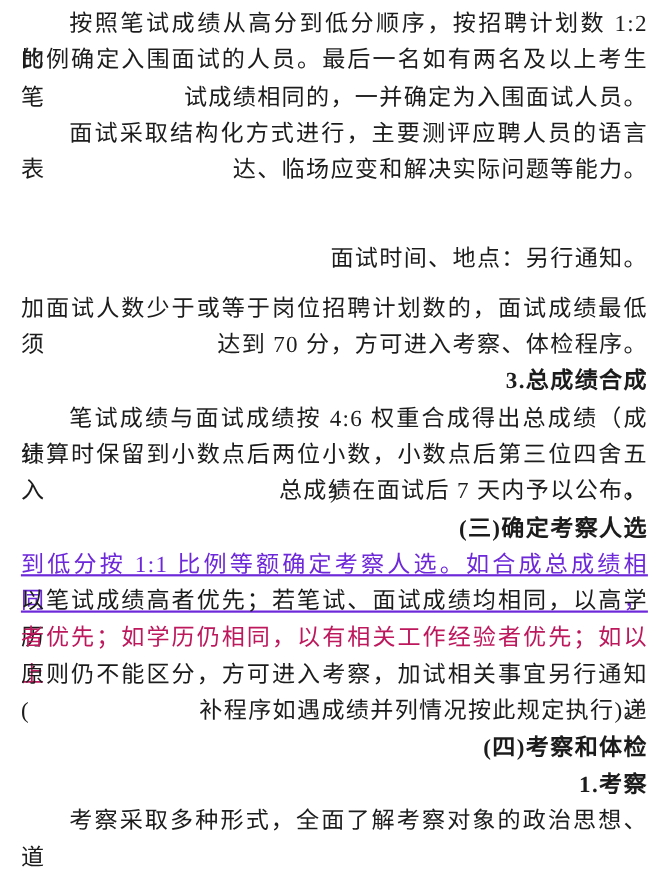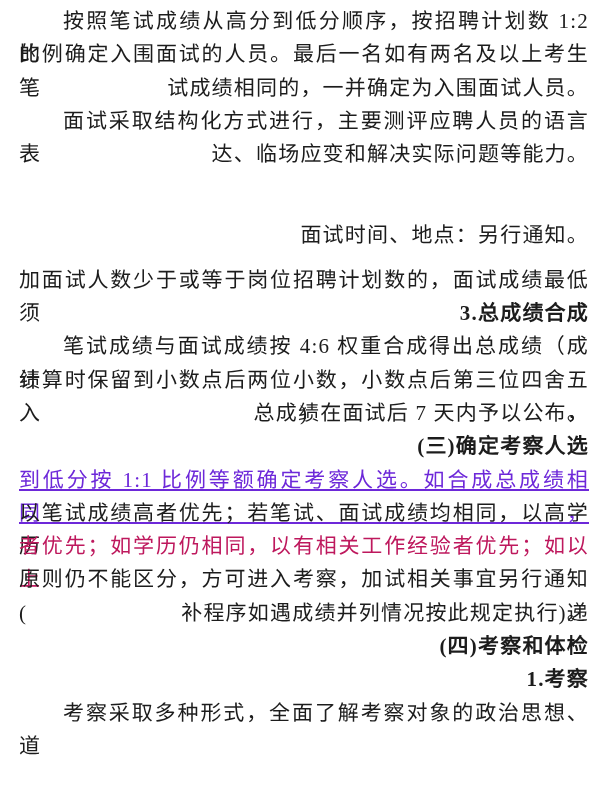--- a/index.html
+++ b/index.html
@@ -47,20 +47,21 @@
 
 <div class="page">
   <div class="lines">
       <div class="line ind just" style="color: rgb(28, 28, 28);">按照笔试成绩从高分到低分顺序，按招聘计划数 1:2 的</div>
       <div class="line just" style="color: rgb(28, 28, 28);">比例确定入围面试的人员。最后一名如有两名及以上考生笔</div>
       <div class="line" style="color: rgb(28, 28, 28);">试成绩相同的，一并确定为入围面试人员。</div>
       <div class="line ind just" style="color: rgb(28, 28, 28);">面试采取结构化方式进行，主要测评应聘人员的语言表</div>
       <div class="line" style="color: rgb(28, 28, 28);">达、临场应变和解决实际问题等能力。</div>
       <div class="line ind" style="color: rgb(28, 28, 28); margin-top: 48px;">面试时间、地点：另行通知。</div>
       <div class="line just" style="color: rgb(28, 28, 28); margin-top: 11px;">加面试人数少于或等于岗位招聘计划数的，面试成绩最低须</div>
+      <div class="line" style="color: rgb(28, 28, 28);">达到 70 分，方可进入考察、体检程序。</div>
       <div class="line bold ind" style="color: rgb(28, 28, 28);">3.总成绩合成</div>
       <div class="line ind just" style="color: rgb(28, 28, 28);">笔试成绩与面试成绩按 4:6 权重合成得出总成绩（成绩</div>
       <div class="line just" style="color: rgb(28, 28, 28);">计算时保留到小数点后两位小数，小数点后第三位四舍五入)，</div>
       <div class="line" style="color: rgb(28, 28, 28);">总成绩在面试后 7 天内予以公布。</div>
       <div class="line bold ind" style="color: rgb(28, 28, 28);">(三)确定考察人选</div>
       <div class="line just" style="color: #6d28d9; text-decoration: underline;">到低分按 1:1 比例等额确定考察人选。如合成总成绩相同，</div>
       <div class="line just" style="color: rgb(28, 28, 28);">以笔试成绩高者优先；若笔试、面试成绩均相同，以高学历</div>
       <div class="line just" style="color: #be185d;">者优先；如学历仍相同，以有相关工作经验者优先；如以上</div>
       <div class="line just" style="color: rgb(28, 28, 28);">原则仍不能区分，方可进入考察，加试相关事宜另行通知(递</div>
       <div class="line" style="color: rgb(28, 28, 28);">补程序如遇成绩并列情况按此规定执行)。</div>

